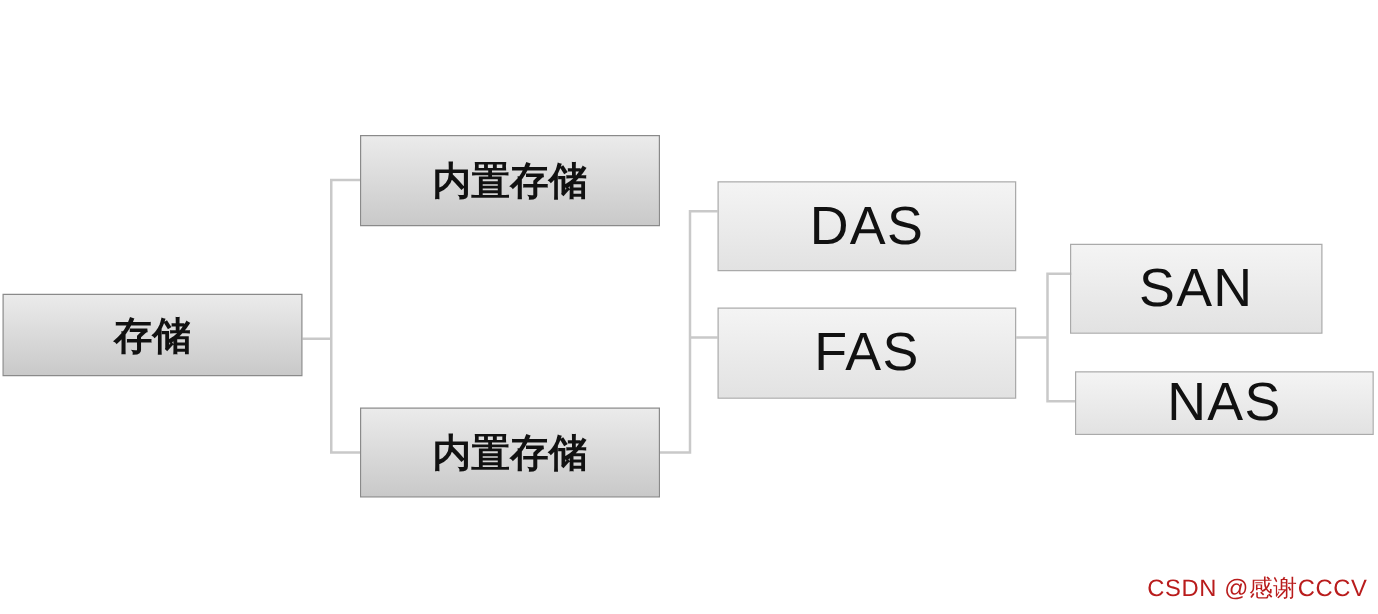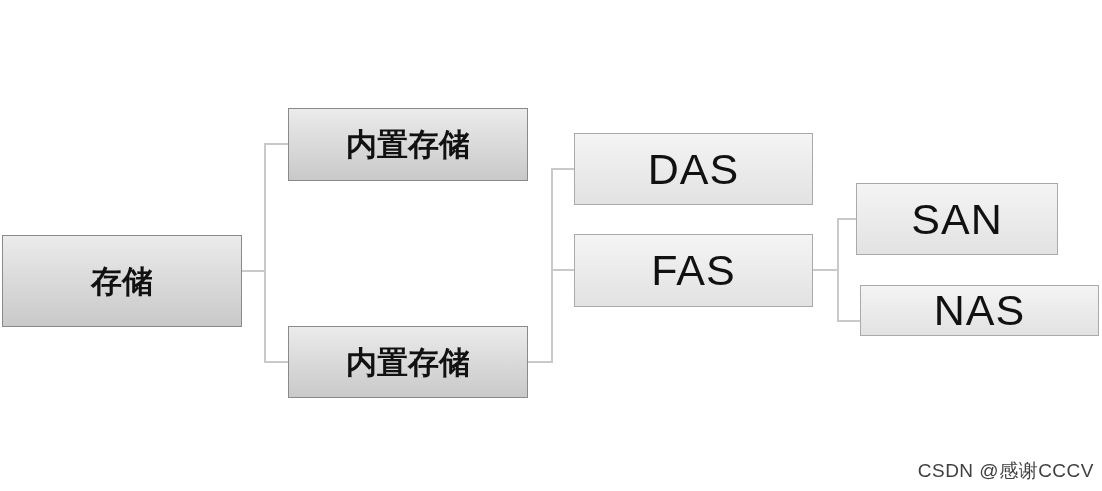--- a/index.html
+++ b/index.html
@@ -35,20 +35,21 @@
     box-sizing: border-box;
     color: var(--text, #111111);
   }
   .node.dark {
     background: linear-gradient(180deg, var(--node-dark-top, #ebebeb) 0%, var(--node-dark-bottom, #c9c9c9) 100%);
     border: 1.6px solid var(--node-dark-border, #8a8a8a);
   }
   .node.light {
     background: linear-gradient(180deg, var(--node-light-top, #f4f4f4) 0%, var(--node-light-bottom, #e2e2e2) 100%);
     border: 1.4px solid var(--node-light-border, #aaaaaa);
+    margin-top: 12px;
   }
   .node.dark .node-label {
     font-size: 31px;
     line-height: 1;
     white-space: nowrap;
     font-weight: bold;
   }
   .node.light .node-label {
     font-size: 43px;
     line-height: 1;
@@ -69,21 +70,21 @@
 <body>
 
 <div class="canvas">
 
   <svg class="connectors" viewBox="0 0 1102 491" xmlns="http://www.w3.org/2000/svg">
     <path class="edge" d="M242 271 H265 M288 144 H265 V362 H288"></path>
     <path class="edge" d="M528 362 H552 V169 H574 M552 270 H574"></path>
     <path class="edge" d="M813 270 H838 M860 219 H838 V321 H860"></path>
   </svg>
 
-  <div class="node dark" style="left:2px; top:235px; width:240px; height:92px;text-align:right;">
+  <div class="node dark" style="left:2px; top:235px; width:240px; height:66px;text-align:right;">
     <span class="node-label">存储</span>
   </div>
 
   <div class="node dark" style="left:288px; top:108px; width:240px; height:73px;">
     <span class="node-label">内置存储</span>
   </div>
 
   <div class="node dark" style="left:288px; top:326px; width:240px; height:72px;">
     <span class="node-label">内置存储</span>
   </div>
@@ -97,15 +98,15 @@
   </div>
 
   <div class="node light" style="left:856px; top:183px; width:202px; height:72px;">
     <span class="node-label">SAN</span>
   </div>
 
   <div class="node light" style="left:860px; top:285px; width:239px; height:51px;">
     <span class="node-label">NAS</span>
   </div>
 
-  <div class="watermark" style="color: #404040;">CSDN @感谢CCCV</div>
+  <div class="watermark" style="color: #b91c1c;">CSDN @感谢CCCV</div>
 
 </div>
 
 </body></html>

